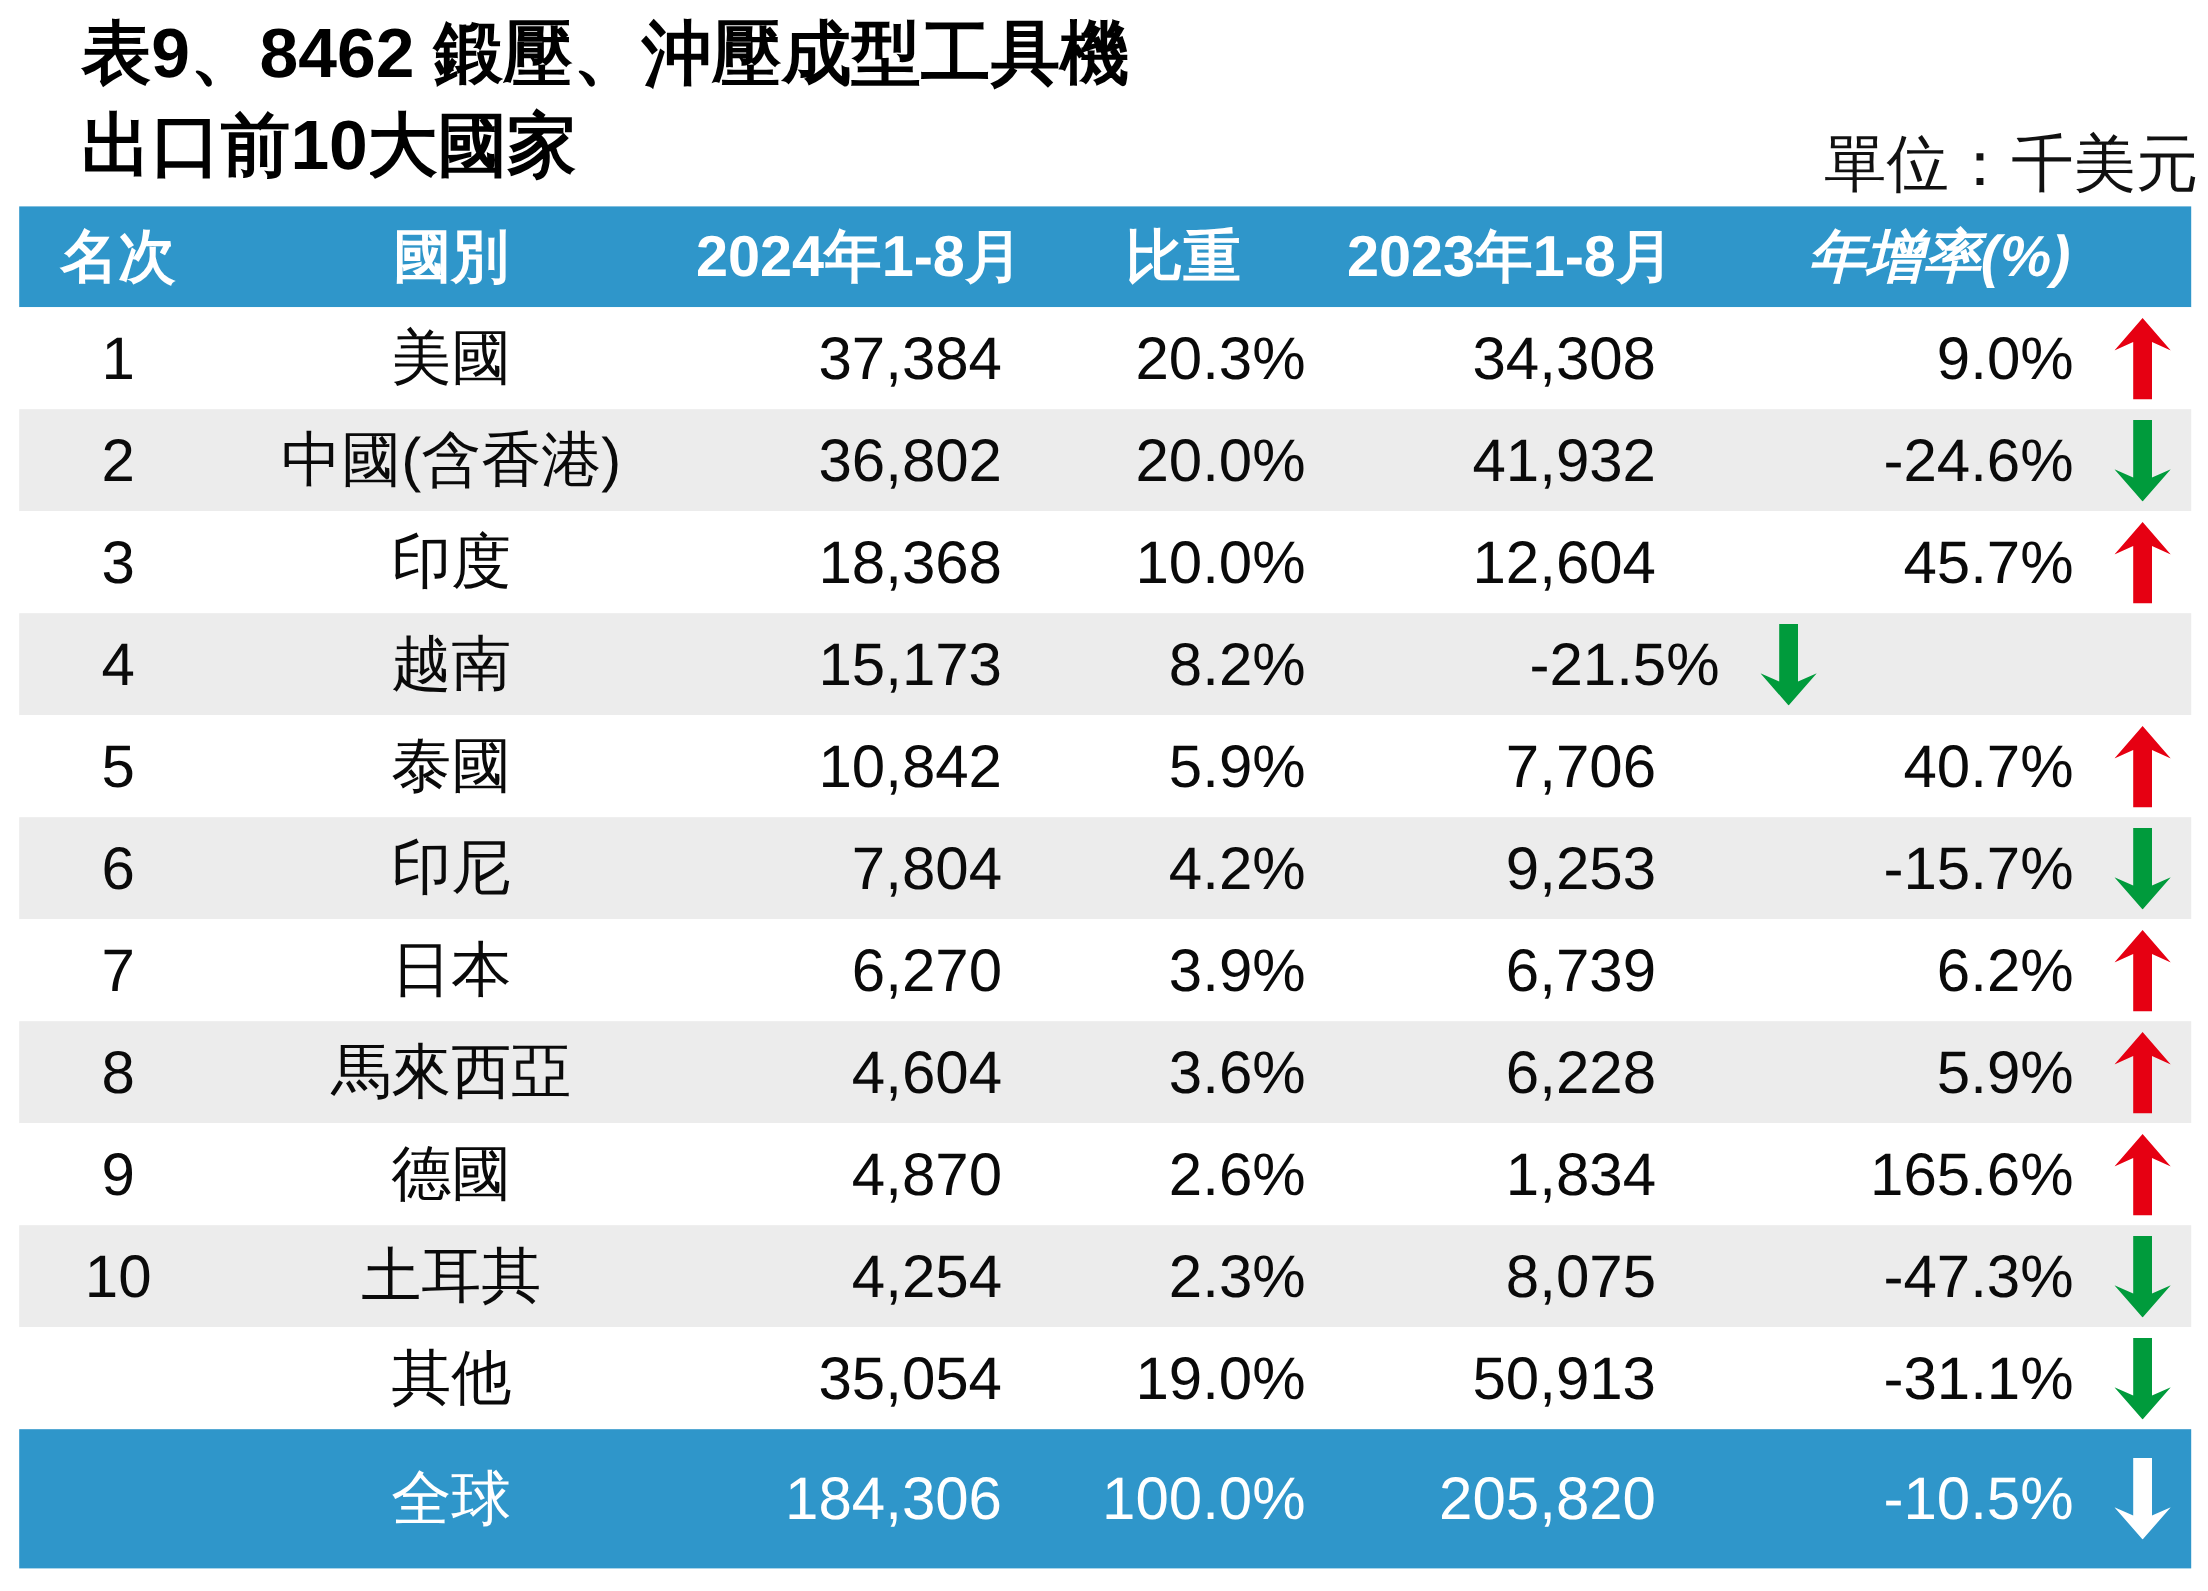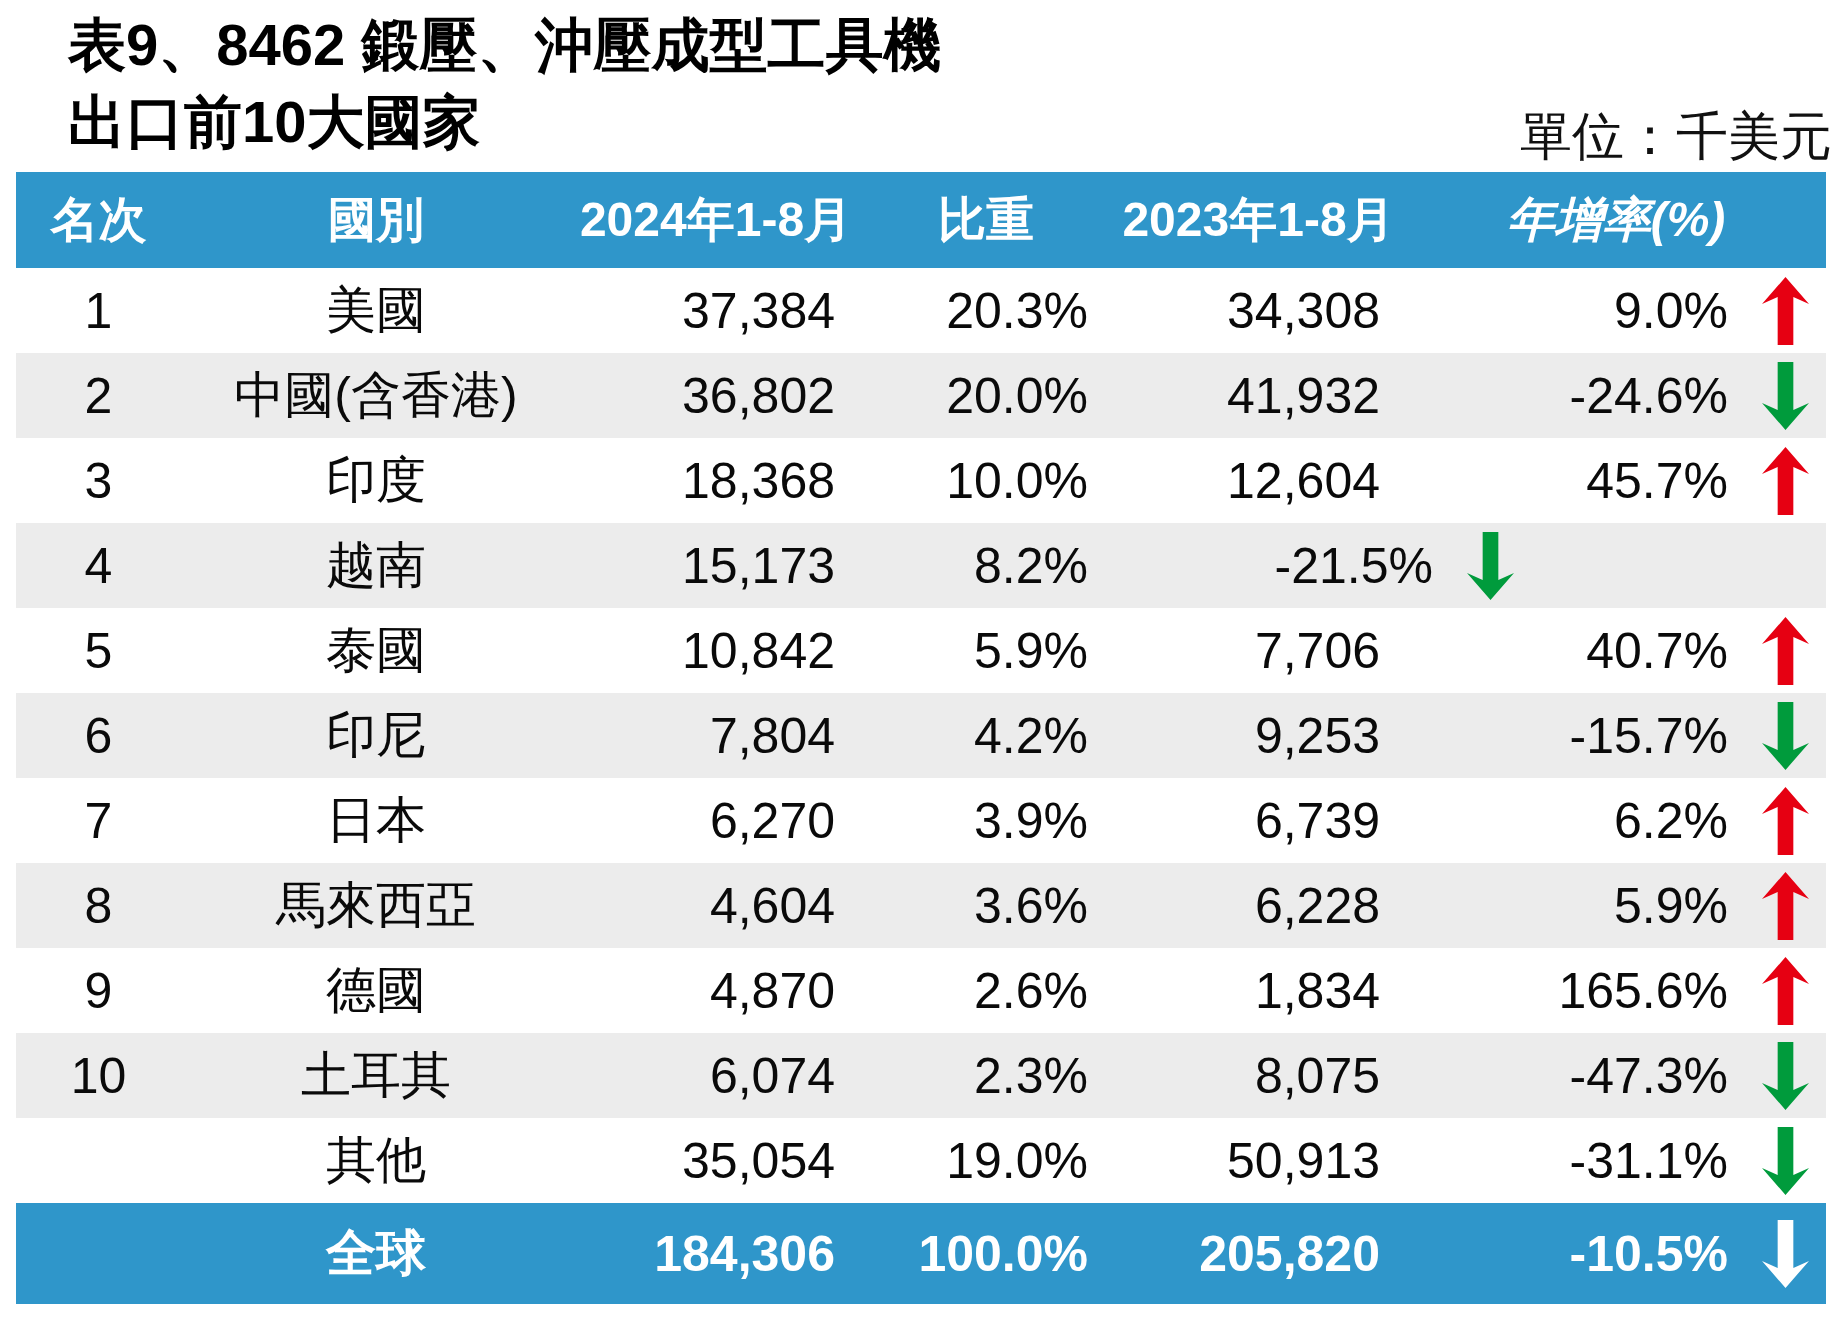--- a/index.html
+++ b/index.html
@@ -5,24 +5,24 @@
   html,body{margin:0;padding:0;background:#ffffff;}
   .page{
     position:relative;width:1840px;height:1326px;background:#ffffff;overflow:hidden;
     font-family:"Liberation Sans","DejaVu Sans",sans-serif;color:#000;
   }
   .title-block{position:absolute;left:24px;top:6px;font-size:58px;font-weight:700;line-height:1.33;color:#000;margin-left:44px;}
   .unit-label{position:absolute;right:8px;top:102px;font-size:52px;font-weight:400;color:#111;}
 
   .data-table{position:absolute;left:16px;top:172px;width:1810px;}
   .tr{display:flex;width:1810px;align-items:center;}
-  .tr.header{height:96px;background:var(--header-bg);color:#fff;font-weight:700;font-size:48px;justify-content:flex-end;}
+  .tr.header{height:84px;background:var(--header-bg);color:#fff;font-weight:700;font-size:48px;justify-content:flex-end;}
   .tr.row{height:85px;font-size:50px;color:#0a0a0a;background:#ffffff;}
   .tr.row.stripe{background:var(--stripe-bg);}
-  .tr.total{height:101px;background:var(--header-bg);color:#fff;font-weight:700;font-size:50px;justify-content:center;}
+  .tr.total{height:116px;background:var(--header-bg);color:#fff;font-weight:400;font-size:50px;justify-content:center;}
 
   .td{box-sizing:border-box;display:flex;align-items:center;height:100%;}
   .c-rank {width:165px;justify-content:center;}
   .c-country{width:390px;justify-content:center;}
   .c-v2024{width:290px;justify-content:flex-end;padding-right:26px;}
   .c-share{width:250px;justify-content:flex-end;padding-right:23px;}
   .c-v2023{width:295px;justify-content:flex-end;padding-right:26px;}
   .c-yoy  {width:339px;justify-content:flex-end;padding-right:17px;}
   .c-arrow{width:81px;justify-content:center;}
   .c-yoy-head{width:420px;justify-content:center;padding:0;font-style:italic;}
@@ -162,21 +162,21 @@
           <div class="td c-yoy">165.6%</div>
           <div class="td c-arrow">
             <svg viewBox="0 0 54 78" width="47" height="68" class="trend-svg">
               <path d="M27 0 L54 31 L36 23 L36 78 L18 78 L18 23 L0 31 Z" fill="#e60012"></path>
             </svg>
           </div>
         </div>
         <div class="tr row stripe">
           <div class="td c-rank">10</div>
           <div class="td c-country">土耳其</div>
-          <div class="td c-v2024">6,074</div>
+          <div class="td c-v2024">4,254</div>
           <div class="td c-share">2.3%</div>
           <div class="td c-v2023">8,075</div>
           <div class="td c-yoy">-47.3%</div>
           <div class="td c-arrow">
             <svg viewBox="0 0 54 78" width="47" height="68" class="trend-svg">
               <path d="M27 78 L0 47 L18 55 L18 0 L36 0 L36 55 L54 47 Z" fill="#009b3c"></path>
             </svg>
           </div>
         </div>
         <div class="tr row">

